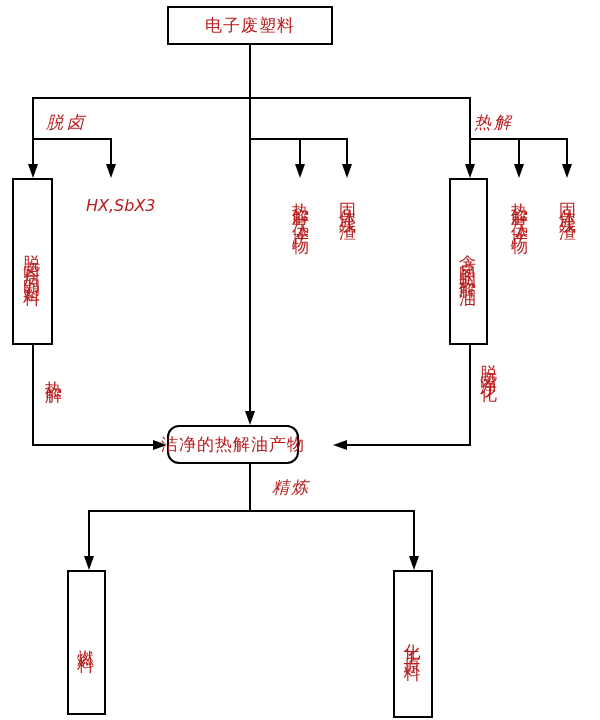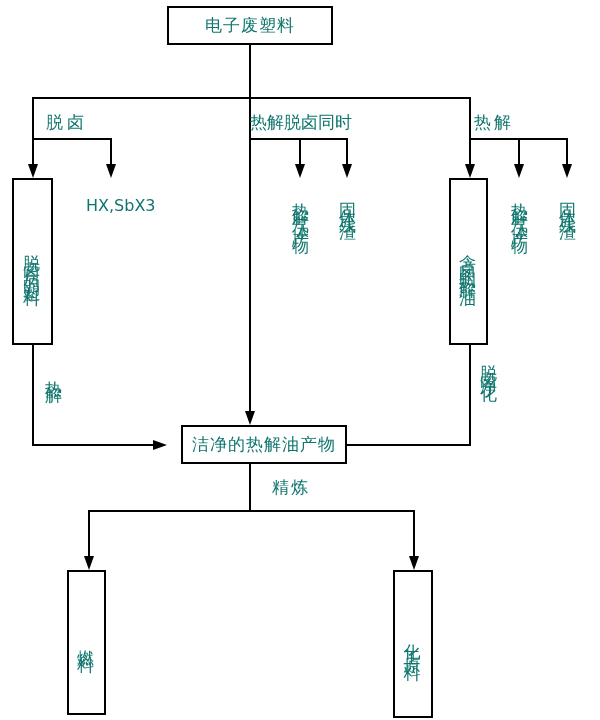--- a/index.html
+++ b/index.html
@@ -1,27 +1,27 @@
 <!DOCTYPE html>
 <html><head>
 <meta charset="utf-8">
 <style>
   html,body{margin:0;padding:0;background:#fff;}
   #stage{
     position:relative;width:600px;height:720px;background:#fff;overflow:hidden;
-    font-family:"DejaVu Sans","Liberation Sans",sans-serif;color:#0f766e;
+    font-family:"DejaVu Sans","Liberation Sans",sans-serif;color:#b91c1c;
   }
   .ln{position:absolute;background:#000;}
   .box{
     position:absolute;border:2px solid #000;background:#fff;box-sizing:border-box;
     display:flex;align-items:center;justify-content:center;
     font-size:17px;letter-spacing:1px;white-space:nowrap;
   }
   .vert{writing-mode:vertical-rl;text-orientation:upright;letter-spacing:7px;}
-  .lbl{position:absolute;font-size:17px;white-space:nowrap;}
+  .lbl{position:absolute;font-size:17px;white-space:nowrap;font-style:italic;}
   .vlbl{
     position:absolute;font-size:17px;
     writing-mode:vertical-rl;text-orientation:upright;letter-spacing:7px;
   }
   .arr-d{position:absolute;width:0;height:0;
     border-left:5px solid transparent;border-right:5px solid transparent;
     border-top:14px solid #000;}
   .arr-r{position:absolute;width:0;height:0;
     border-top:5px solid transparent;border-bottom:5px solid transparent;
     border-left:14px solid #000;}
@@ -82,34 +82,33 @@
   </div>
 
   <div class="box vert" style="left:12px;top:178px;width:41px;height:167px;">
     <span>脱卤后的塑料</span>
   </div>
 
   <div class="box vert" style="left:449px;top:178px;width:39px;height:167px;">
     <span>含卤的热解油</span>
   </div>
 
-  <div class="box" style="left:181px;top:425px;width:166px;height:39px;">
+  <div class="box" style="left:167px;top:425px;width:132px;height:39px;border-radius:12px;">
     <span>洁净的热解油产物</span>
   </div>
 
   <div class="box vert" style="left:67px;top:570px;width:39px;height:145px;">
     <span>燃料</span>
   </div>
 
   <div class="box vert" style="left:393px;top:570px;width:40px;height:148px;">
     <span>化工原料</span>
   </div>
 
   <div class="lbl" style="left:46px;top:111px;letter-spacing:4px;">脱卤</div>
-  <div class="lbl" style="left:250px;top:111px;">热解脱卤同时</div>
   <div class="lbl" style="left:474px;top:111px;letter-spacing:3px;">热解</div>
   <div class="lbl mono" style="left:86px;top:196px;">HX,SbX3</div>
 
   <div class="vlbl" style="left:290px;top:189px;">热解气体产物</div>
   <div class="vlbl" style="left:337px;top:189px;">固体残渣</div>
   <div class="vlbl" style="left:509px;top:189px;">热解气体产物</div>
   <div class="vlbl" style="left:557px;top:189px;">固体残渣</div>
 
   <div class="vlbl" style="left:43px;top:367px;">热解</div>
   <div class="vlbl" style="left:478px;top:351px;">脱卤净化</div>

